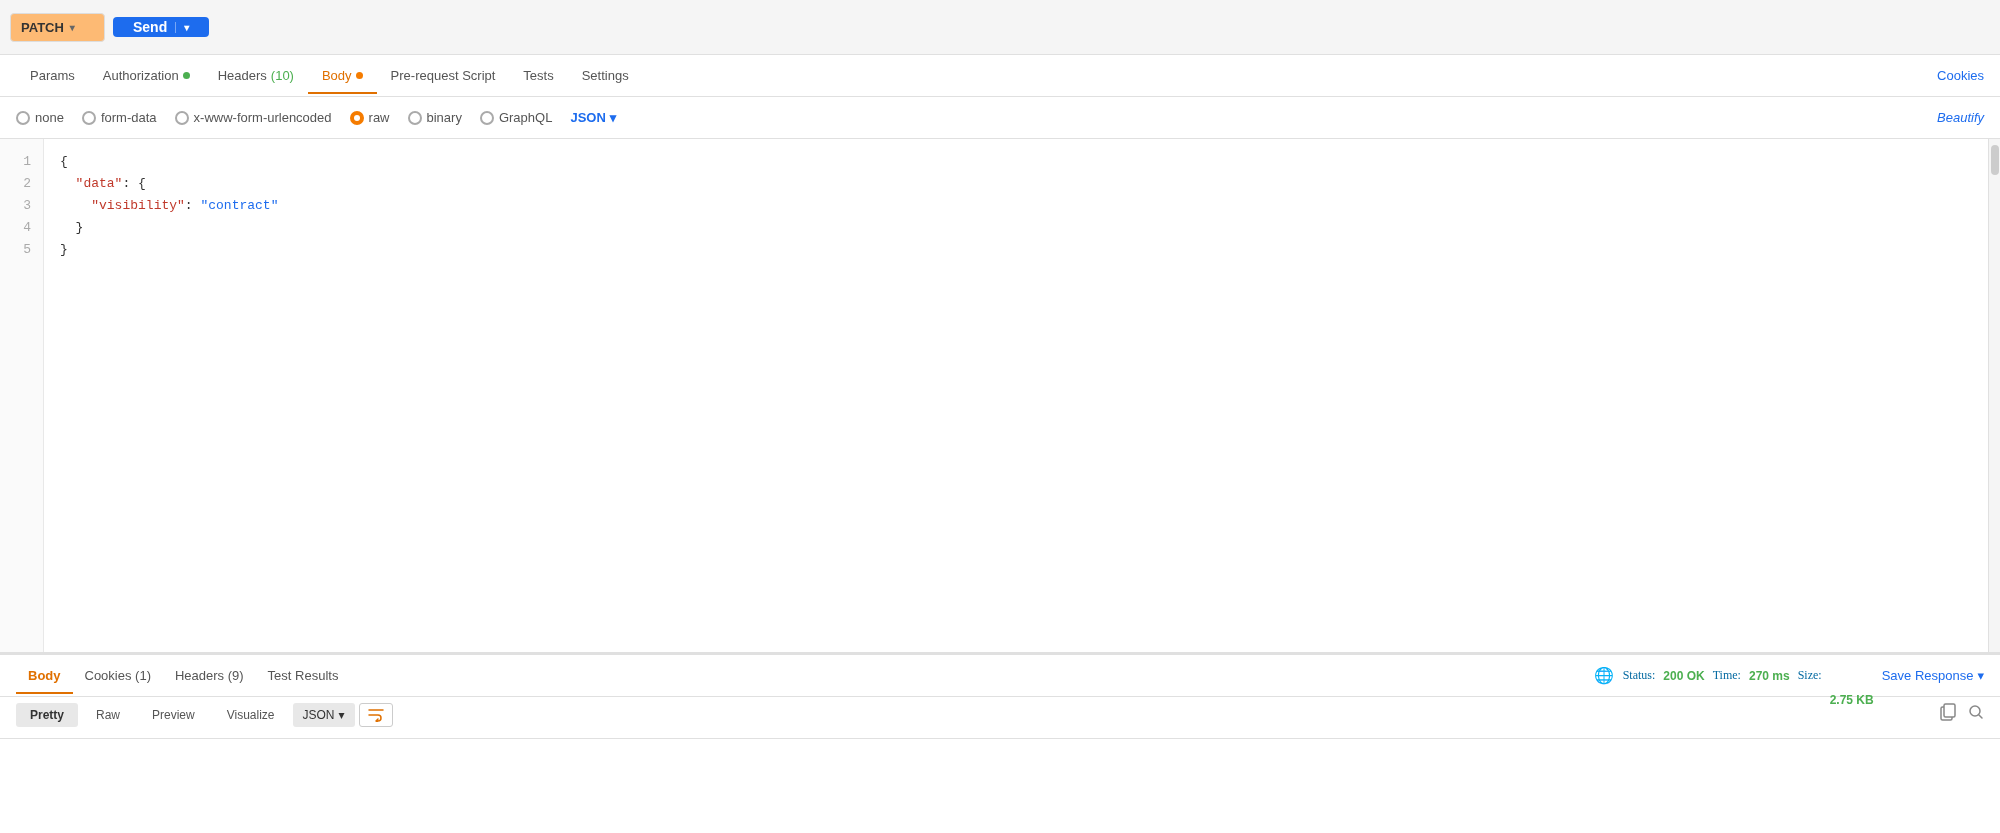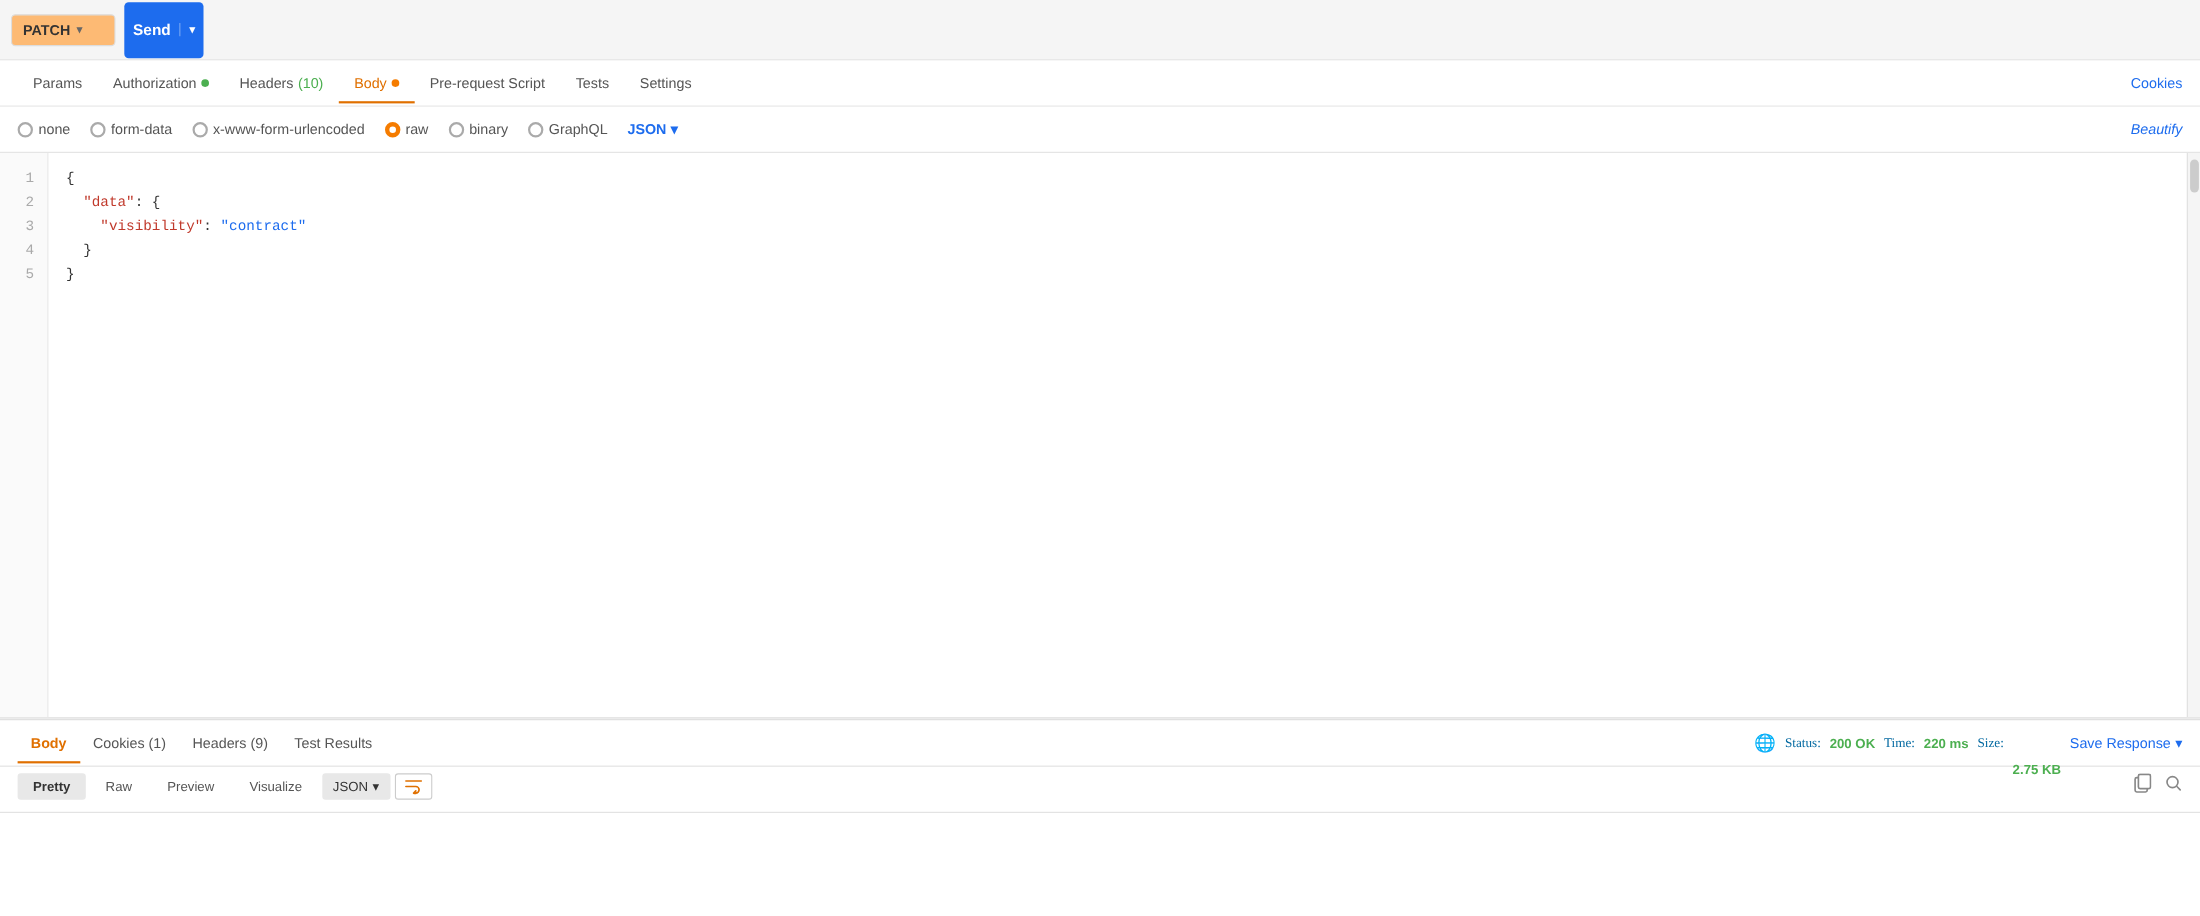--- a/index.html
+++ b/index.html
@@ -54,26 +54,26 @@
       outline: none;
     }
 
     .send-btn {
       display: flex;
       align-items: center;
       background: #1d6cee;
       color: #fff;
       border: none;
       border-radius: 4px;
-      padding: 7px 8px;
+      padding: 7px 20px;
       font-size: 14px;
       font-weight: 600;
       cursor: pointer;
       gap: 8px;
-      height: 51px;
+      height: 20px;
     }
 
     .send-btn .chevron {
       font-size: 10px;
       border-left: 1px solid rgba(255,255,255,0.4);
       padding-left: 8px;
     }
 
     
     .tabs-row {
@@ -518,21 +518,21 @@
         <span>Headers (9)</span>
       </div>
       <div class="response-tab">
         <span>Test Results</span>
       </div>
       <div class="response-status-area">
         <span class="globe-icon">🌐</span>
         <span class="status-label">Status:</span>
         <span class="status-ok">200 OK</span>
         <span class="status-label">Time:</span>
-        <span class="status-time">220 ms</span>
+        <span class="status-time">270 ms</span>
         <span class="status-label">Size:</span>
         <span class="status-size">2.75 KB</span>
         <div class="save-response-btn">
           <span>Save Response</span>
           <span>▾</span>
         </div>
       </div>
     </div>
 
     <div class="response-format-row">

